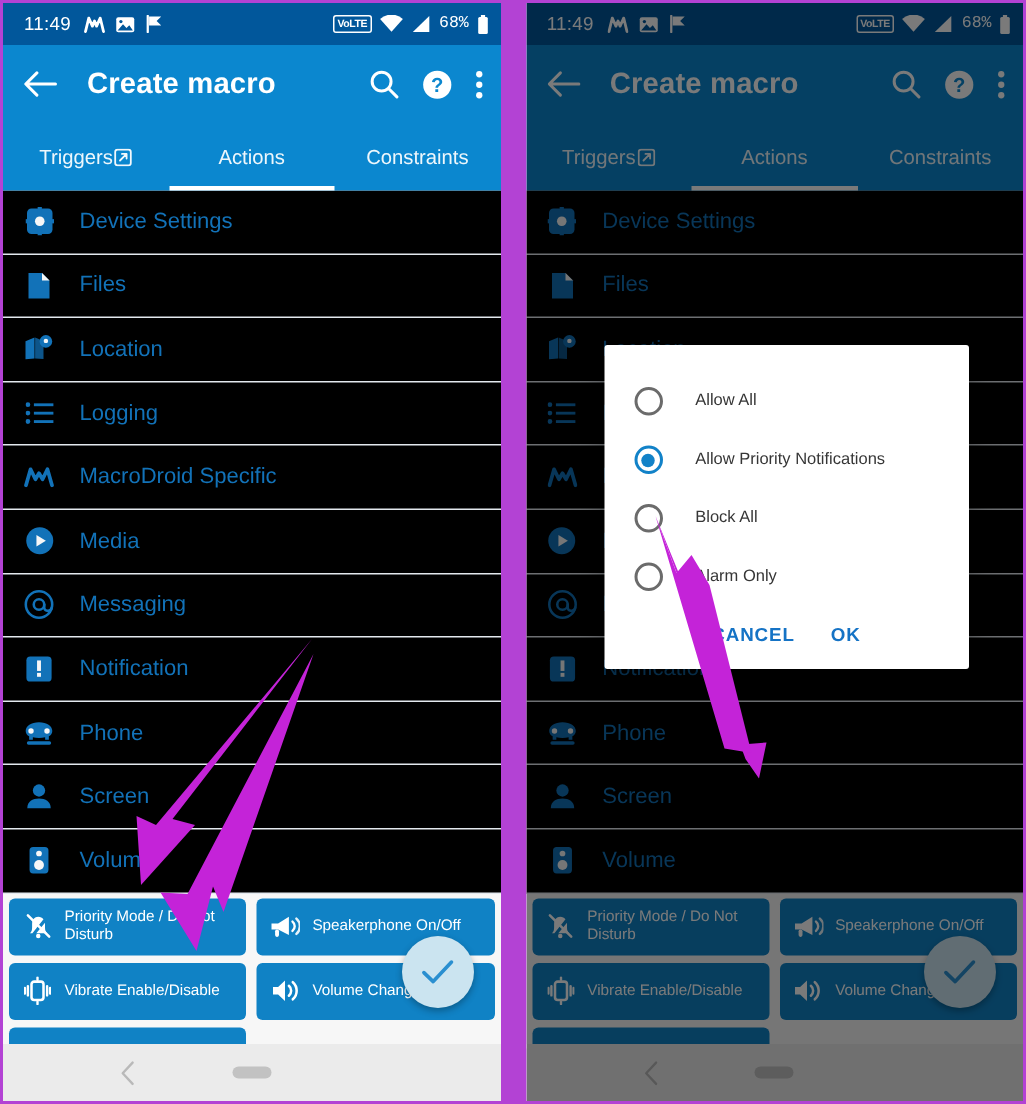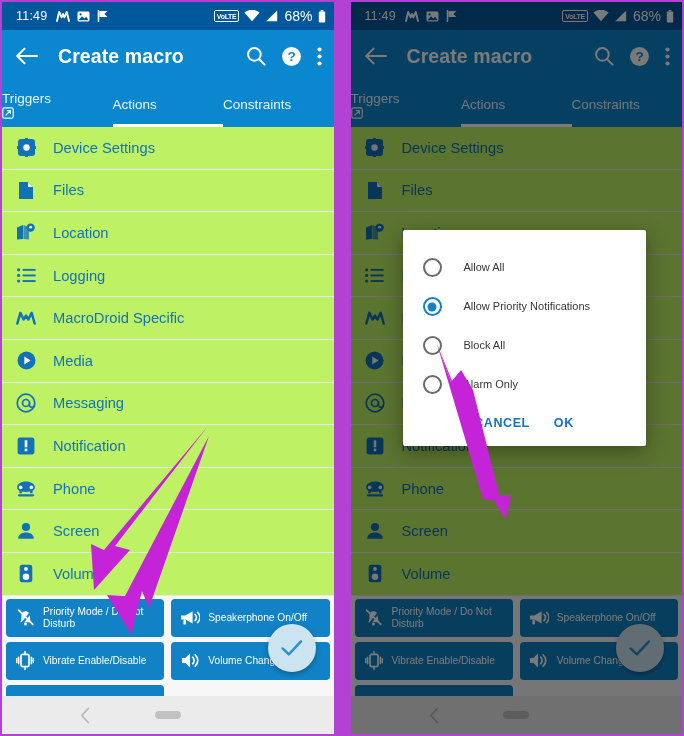--- a/index.html
+++ b/index.html
@@ -38,21 +38,21 @@
   }
   .sb-time { font-weight: 500; letter-spacing: .2px; }
   .sb-left-icons { display: flex; align-items: center; gap: 7px; margin-left: 9px; }
   .sb-spacer { flex: 1; }
   .sb-right { display: flex; align-items: center; gap: 5px; }
   .volte {
     border: 1.4px solid #fff; border-radius: 2px;
     font-size: 7px; font-weight: bold; line-height: 1;
     padding: 2px 2px 1px 2px; letter-spacing: -.3px;
   }
-  .sb-batt-text { font-size: 14px; margin-left: 1px; }
+  .sb-batt-text { font-size: 11px; margin-left: 1px; font-family: Liberation Mono, monospace; }
   svg { display: block; }
 
   
   .appbar {
     height: 52px;
     background: #0b87cf;
     display: flex; align-items: center;
     padding: 0 12px 0 14px;
     color: #ffffff;
     position: relative; z-index: 2;
@@ -68,37 +68,37 @@
 
   
   .tabs {
     height: 45px;
     background: #0b87cf;
     display: flex;
     position: relative; z-index: 2;
   }
   .tab {
     flex: 1;
-    display: flex; flex-direction: column;
-    justify-content: center;
+    display: flex; flex-direction: row;
+    align-items: center; justify-content: center;
     color: rgba(255,255,255,.93);
     font-size: 13.5px;
     position: relative;
     cursor: pointer;
     gap: 1px;
   }
   .tab.active::after {
     content: ""; position: absolute;
     left: 0; right: 0; bottom: 0; height: 3px;
     background: #ffffff;
   }
   .tab .ext-icon { opacity: .95; }
 
   
-  .list { background: #bef264; text-align: right; }
+  .list { background: #000000; text-align: right; }
   .list-row {
     height: 42.6px;
     display: flex; align-items: center;
     padding-left: 14px;
     border-bottom: 1px solid #e3e9ef;
     cursor: pointer;
   }
   .list-row .lbl {
     margin-left: 17px;
     font-size: 14.7px;

